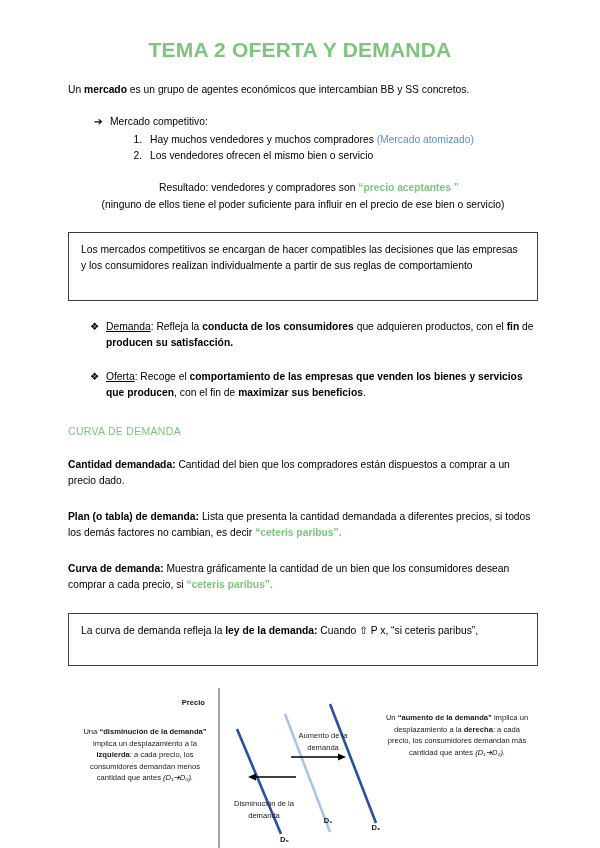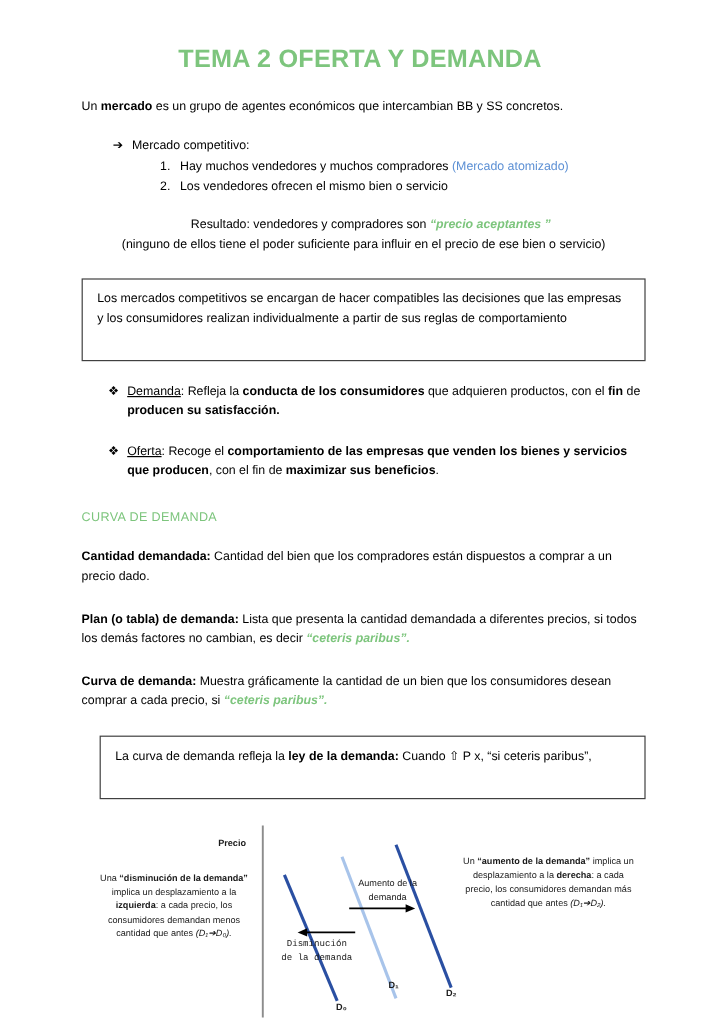--- a/index.html
+++ b/index.html
@@ -31,21 +31,21 @@
   }
 
   
   .content { padding: 0 62px 0 68px; }
   p.para {
     font-size: 10.3px;
     line-height: 16px;
     margin: 20px 0 0 0;
   }
   b { font-weight: bold; }
-  .green-ital { color: #7dc57d; font-style: italic; font-weight: bold; }
+  .green-ital { color: #7dc57d; font-weight: bold; }
   .blue { color: #5b8fd4; }
   .red { color: #e8000d; font-weight: bold; }
   .uline { text-decoration: underline; }
 
   
   .arrow-row {
     display: flex;
     font-size: 10.3px;
     line-height: 15px;
     margin: 16px 0 0 26px;
@@ -69,21 +69,21 @@
   .resultado .ln1 { padding-left: 12px; }
 
   
   .greenbox {
     border: 1px solid #404040;
     padding: 9px 12px 26px 12px;
     font-size: 10.3px;
     line-height: 16px;
   }
   .box1 { margin: 19px 0 0 0; }
-  .box2 { margin: 20px 0 0 15px; }
+  .box2 { margin: 20px 0 0 0; }
 
   
   .diamond-row {
     display: flex;
     font-size: 10.3px;
     line-height: 16px;
     margin: 18px 0 0 22px;
   }
   .diamond-glyph { width: 16px; flex: 0 0 16px; }
 
@@ -192,21 +192,21 @@
       <line x1="117" y1="22" x2="163" y2="141" stroke="#2a4fa2" stroke-width="2.6"></line>
 
       <line x1="78" y1="75" x2="128" y2="75" stroke="#000" stroke-width="1.4"></line>
       <polygon points="133,75 125,71.5 125,78.5" fill="#000"></polygon>
 
       <line x1="83" y1="95" x2="40" y2="95" stroke="#000" stroke-width="1.4"></line>
       <polygon points="35,95 43,91.5 43,98.5" fill="#000"></polygon>
     </svg>
 
     <div class="fig-text" style="left:196px; top:48px; width:60px;margin-left:32px;">Aumento de la demanda</div>
-    <div class="fig-text" style="left:168px; top:100px; width:62px;font-family:Liberation Mono, monospace;">Disminución de la demanda</div>
+    <div class="fig-text" style="left:168px; top:116px; width:62px;">Disminución de la demanda</div>
 
     <div class="fig-text" style="left:96px; top:15px; width:44px; text-align:right; font-weight:bold;">Precio</div>
 
     <div class="fig-text" style="left:204px; top:152px; width:20px; font-weight:bold;text-align:right;">D₀</div>
     <div class="fig-text" style="left:253px; top:133px; width:20px; font-weight:bold;">D₁</div>
     <div class="fig-text" style="left:301px; top:140px; width:20px; font-weight:bold;">D₂</div>
 
   </div>
 
 </div>

